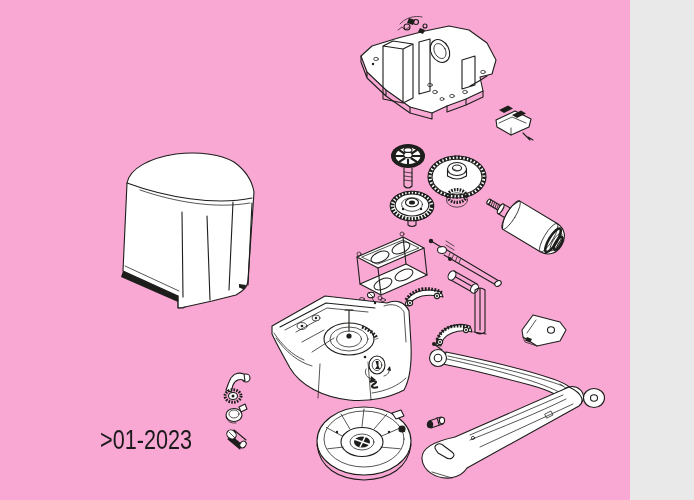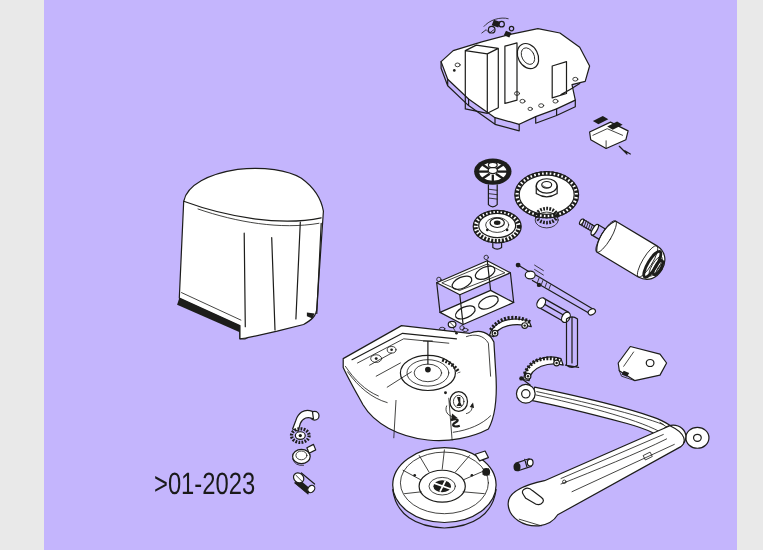--- a/index.html
+++ b/index.html
@@ -1,17 +1,17 @@
 <!DOCTYPE html>
 <html><head>
 <meta charset="utf-8">
 <style>
   html,body{margin:0;padding:0;background:#e9e9e9;}
-  .stage{width:630px;height:500px;background:#c4b5fd;position:relative;overflow:hidden;
-         font-family:"Liberation Sans",sans-serif;margin-left:40px;}
+  .stage{width:630px;height:500px;background:#f9a8d4;position:relative;overflow:hidden;
+         font-family:"Liberation Sans",sans-serif;}
   svg{display:block}
   .ln{fill:none;stroke:#1d1d1b;stroke-width:1.1;stroke-linecap:round;stroke-linejoin:round}
   .th{fill:none;stroke:#1d1d1b;stroke-width:0.75;stroke-linecap:round;stroke-linejoin:round}
   .fw{fill:#ffffff;stroke:#1d1d1b;stroke-width:1.1;stroke-linejoin:round}
   .dk{fill:#1d1d1b;stroke:none}
   .teeth{fill:none;stroke:#1d1d1b;stroke-linecap:butt}
   .rev-text{font-family:"Liberation Sans",sans-serif;font-size:28px;fill:#1a1a1a;}
 </style>
 </head>
 <body>

